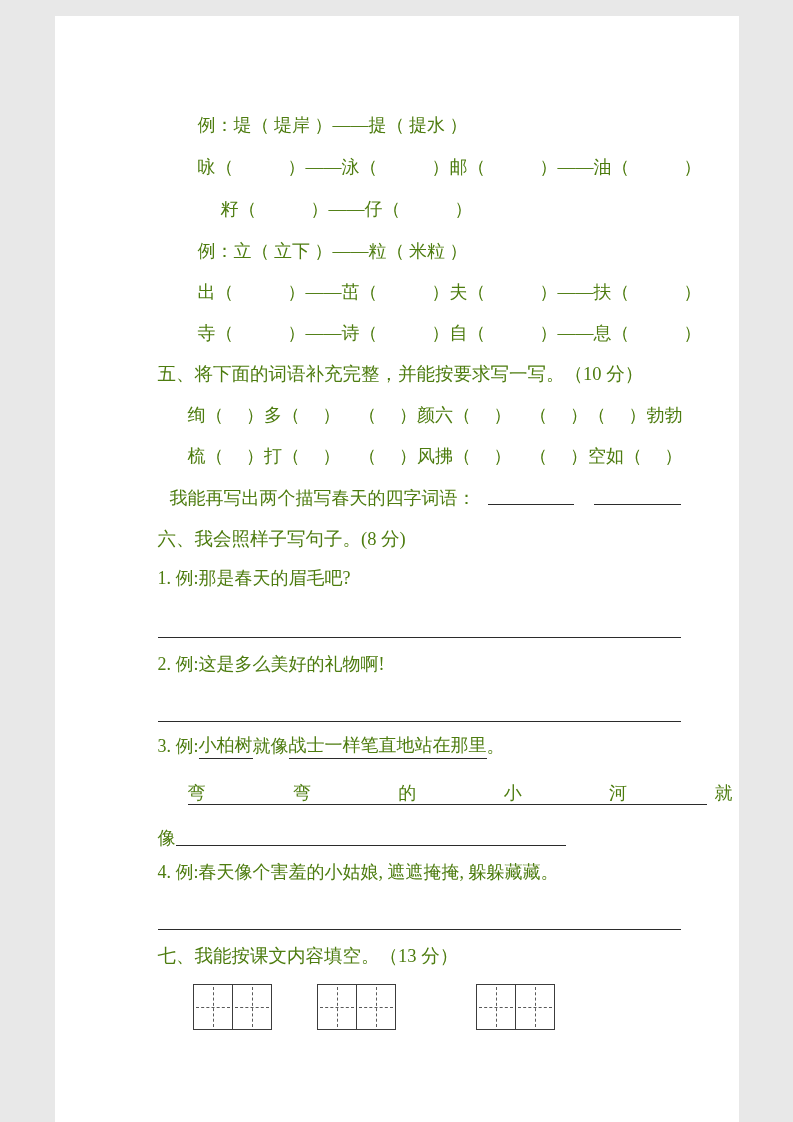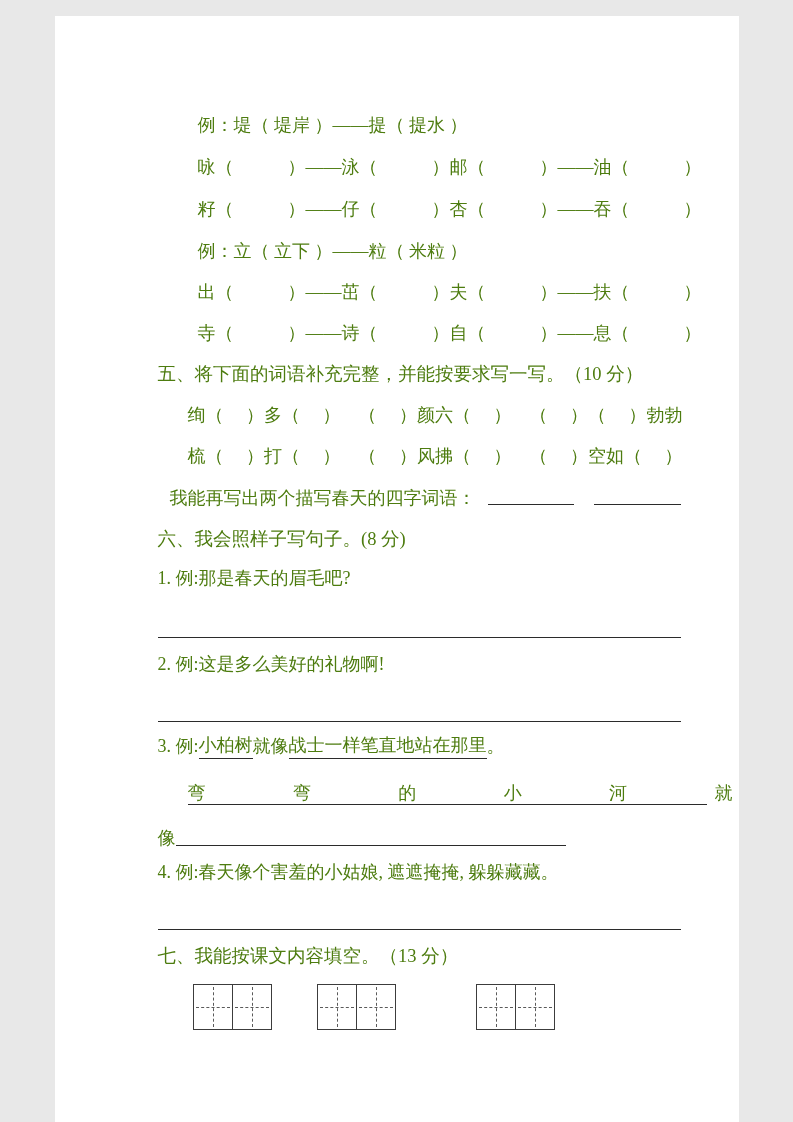--- a/index.html
+++ b/index.html
@@ -67,21 +67,20 @@
 
   <div class="line indent2">
     <span>例：堤（ 堤岸 ）——提（ 提水 ）</span>
   </div>
   <div class="line indent2">
     <span class="colL">咏（　　　）——泳（　　　）</span>
     <span>邮（　　　）——油（　　　）</span>
   </div>
   <div class="line indent2">
     <span class="colL">籽（　　　）——仔（　　　）</span>
-    <span>杏（　　　）——吞（　　　）</span>
   </div>
   <div class="line indent2 h41">
     <span>例：立（ 立下 ）——粒（ 米粒 ）</span>
   </div>
   <div class="line indent2 h41">
     <span class="colL">出（　　　）——茁（　　　）</span>
     <span>夫（　　　）——扶（　　　）</span>
   </div>
   <div class="line indent2 h41">
     <span class="colL">寺（　　　）——诗（　　　）</span>

